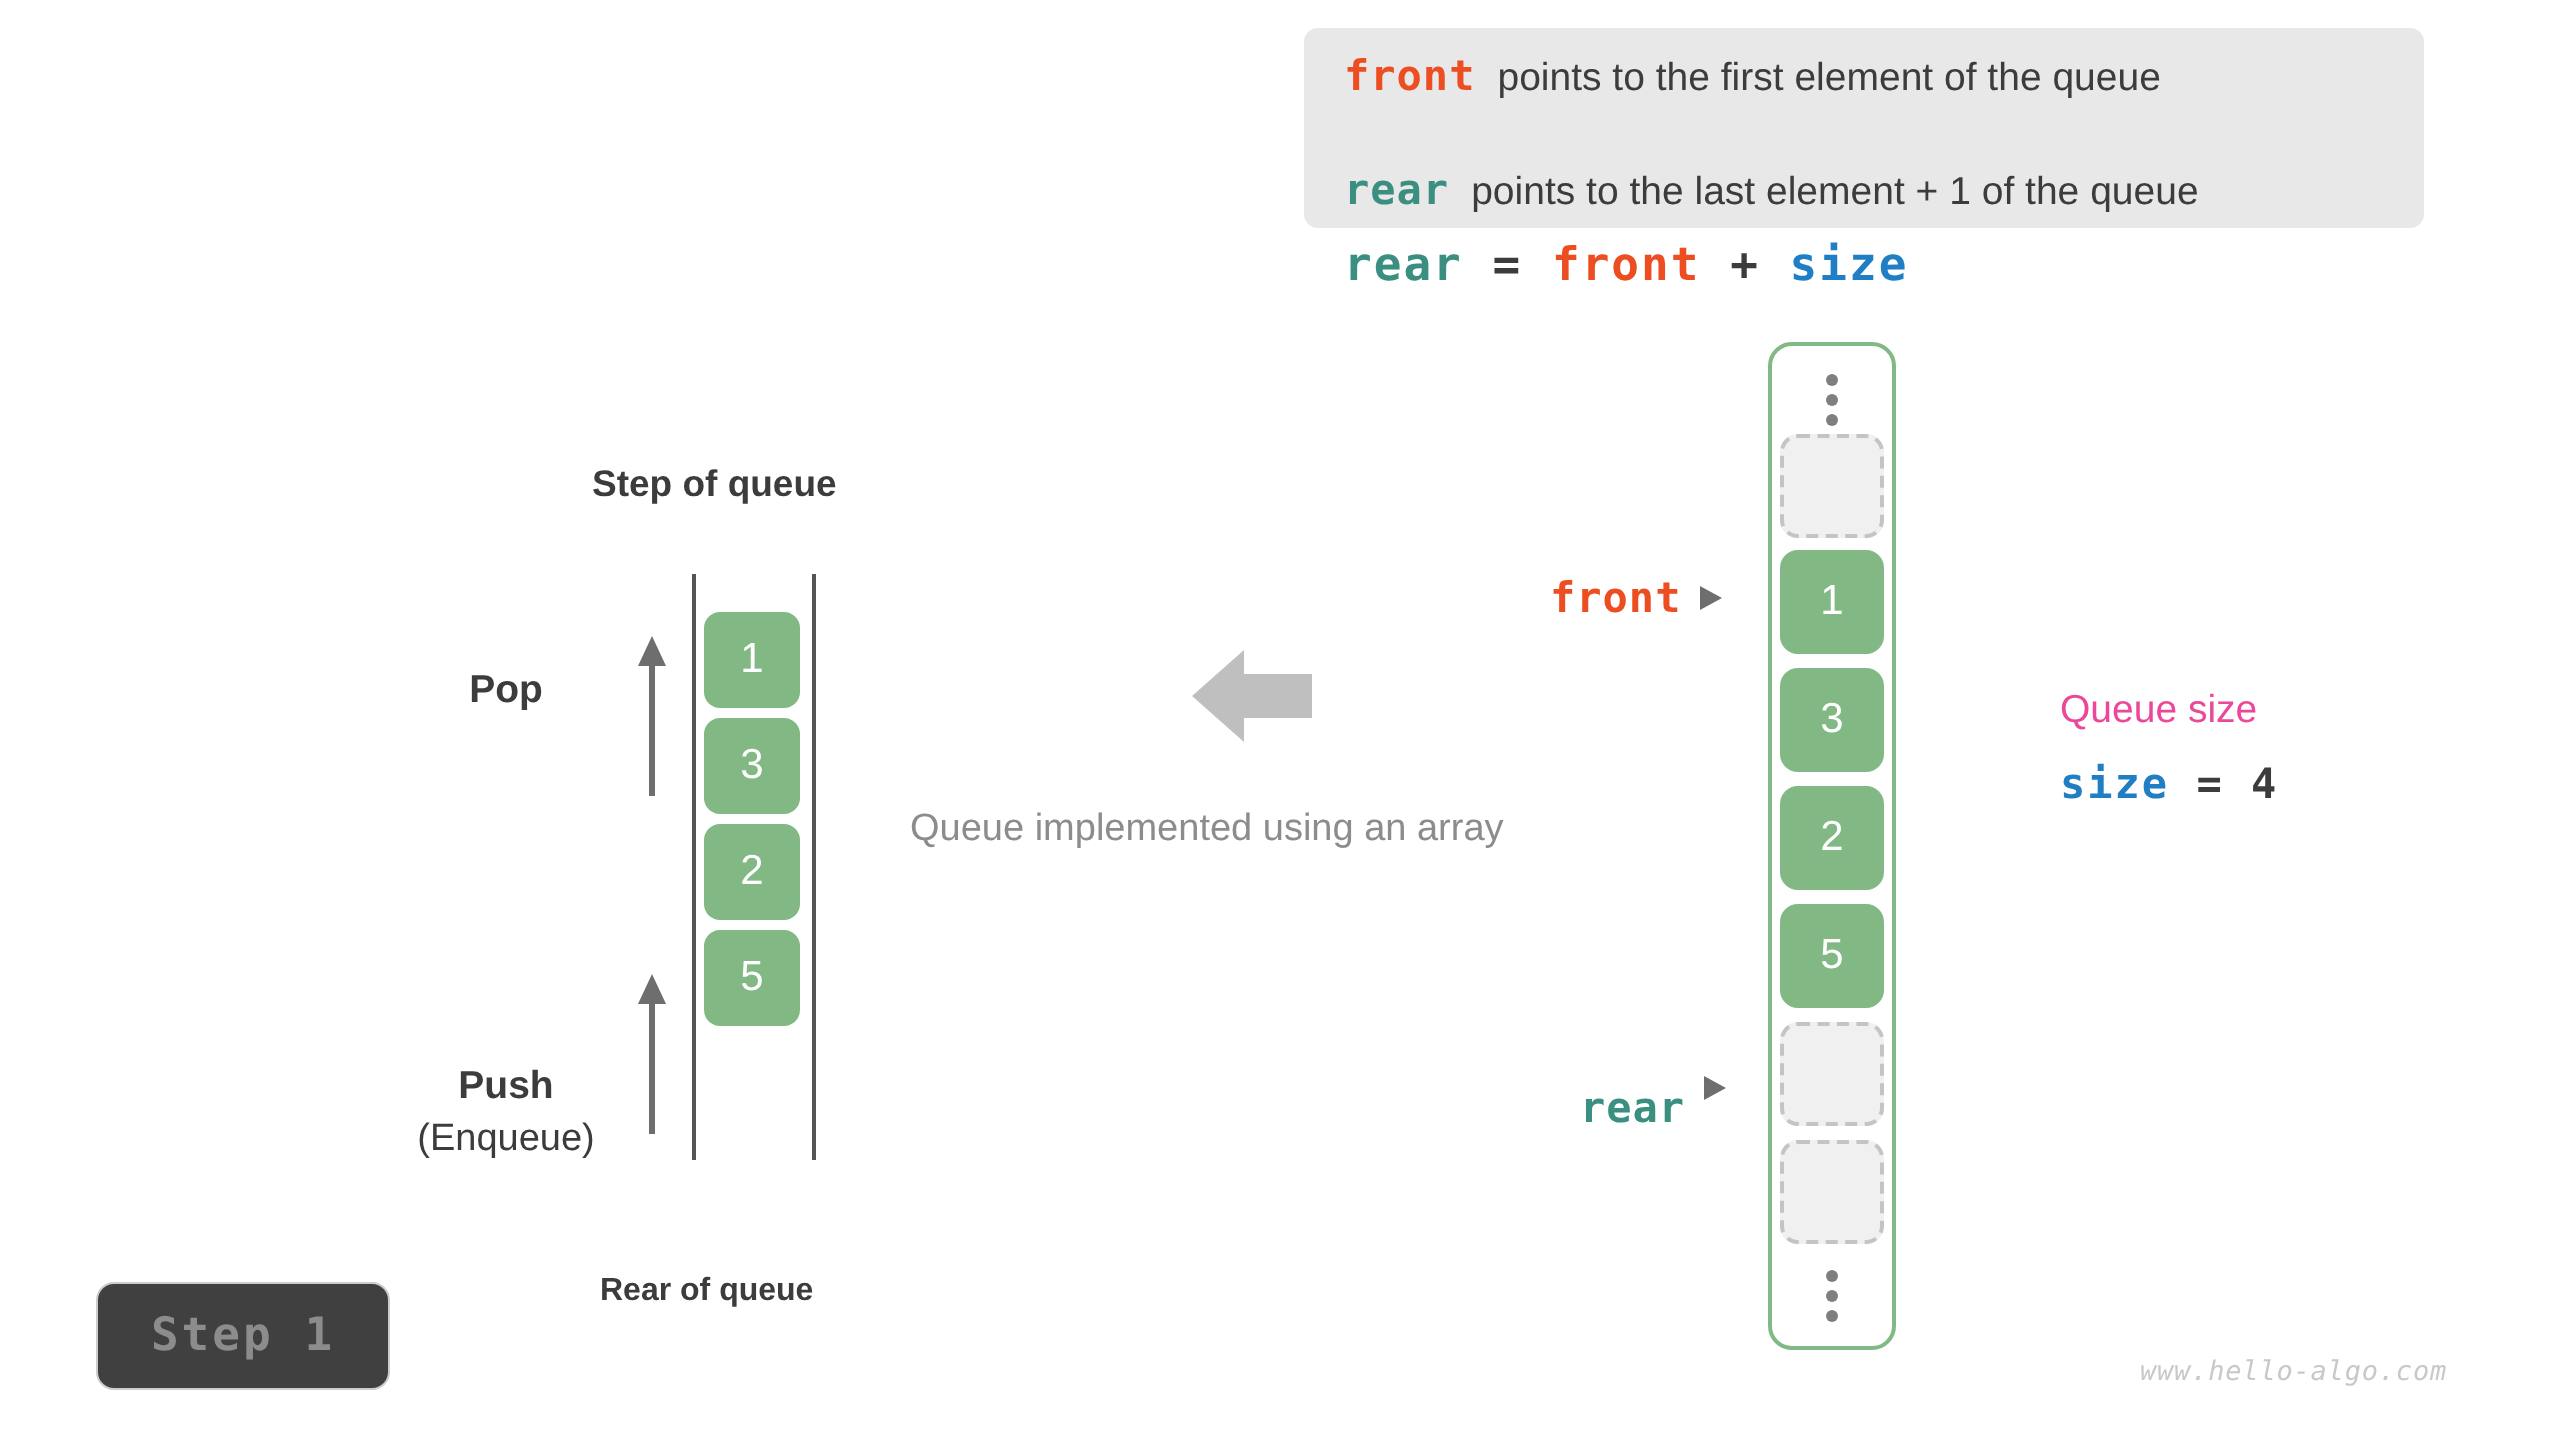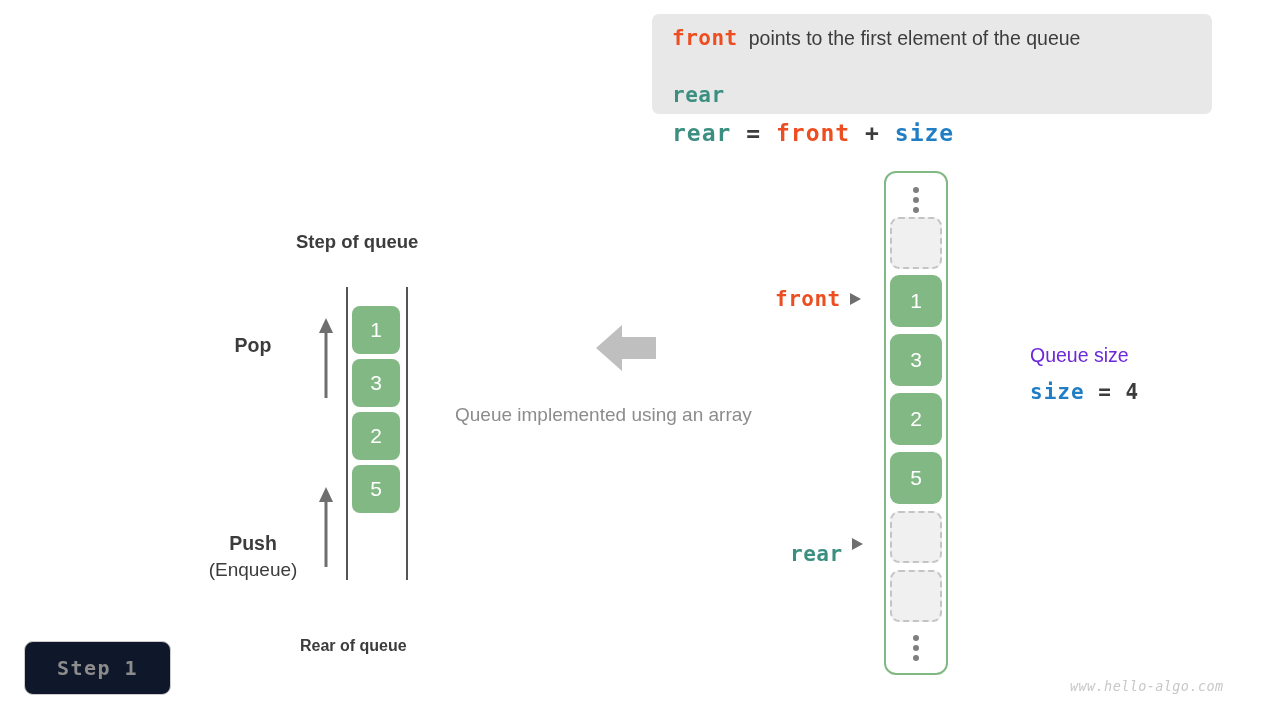--- a/index.html
+++ b/index.html
@@ -198,44 +198,44 @@
     border-left: 11px solid #6e6e6e;
   }
   #front-pointer { left: 775px; top: 287px; }
   #rear-pointer  { left: 790px; top: 522px; }
 
   
   #queue-size-title {
     left: 1030px;
     top: 344px;
     font-size: 19.5px;
-    color: #6d28d9;
+    color: #ec4899;
     white-space: nowrap;
   }
   #queue-size-value {
     left: 1030px;
     top: 380px;
     font-size: 21px;
     letter-spacing: 1px;
     white-space: nowrap;
   }
 
   
   #step-badge {
-    left: 24px;
+    left: 48px;
     top: 641px;
     width: 145px;
     height: 52px;
-    background: #0f172a;
+    background: #404040;
     border: 1px solid #cccccc;
     border-radius: 9px;
     display: flex;
     align-items: center;
     justify-content: center;
-    font-size: 20px;
+    font-size: 23px;
     color: #8c8c8c;
     letter-spacing: 1.5px;
   }
 
   
   #watermark {
     left: 1070px;
     top: 678px;
     font-family: "DejaVu Sans Mono", "Liberation Mono", monospace;
     font-size: 13.5px;
@@ -248,20 +248,21 @@
 </head>
 <body>
 
 <div class="abs" id="info-box">
   <div class="info-line">
     <span class="mono info-kw kw-front">front</span>
     <span class="info-text">points to the first element of the queue</span>
   </div>
   <div class="info-line">
     <span class="mono info-kw kw-rear">rear</span>
+    <span class="info-text">points to the last element + 1 of the queue</span>
   </div>
 </div>
 
 <div class="abs mono" id="formula">
   <span class="kw-rear">rear</span>
   <span class="op">=</span>
   <span class="kw-front">front</span>
   <span class="op">+</span>
   <span class="kw-size">size</span>
 </div>

